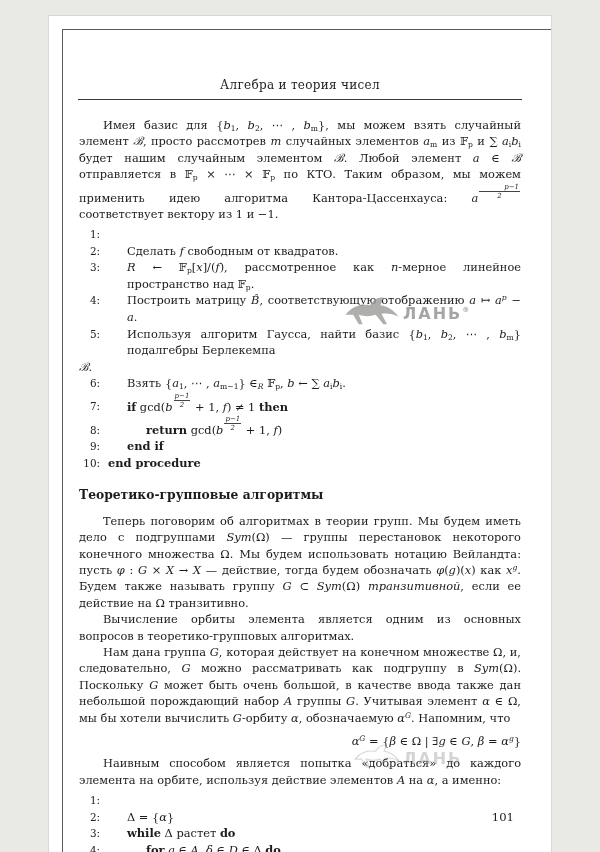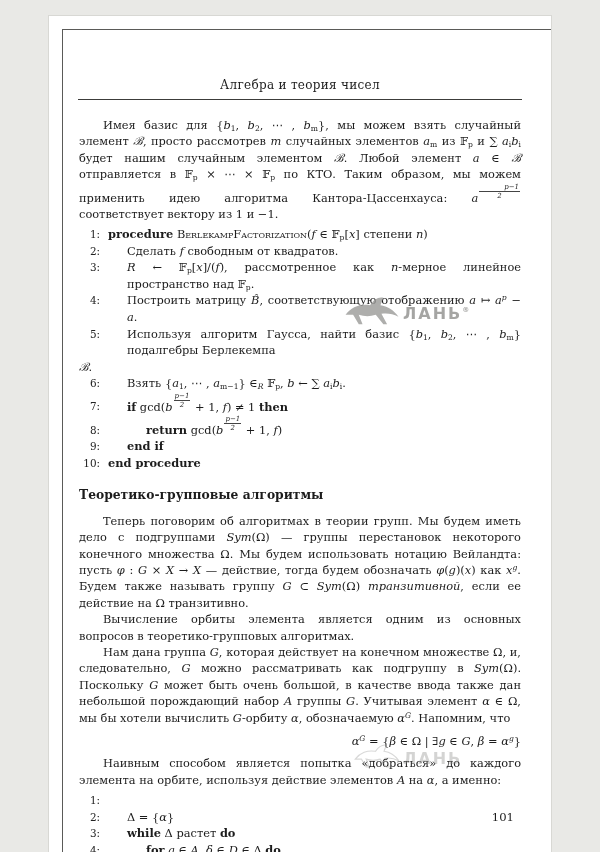--- a/index.html
+++ b/index.html
@@ -66,21 +66,20 @@
     <span>Алгебра и теория чисел</span>
   </div>
 
   <div class="content">
 
     <p class="para">Имея базис для {<i>b</i><sub>1</sub>, <i>b</i><sub>2</sub>, ⋯ , <i>b</i><sub>m</sub>}, мы можем взять случайный элемент <i>ℬ</i>, просто рассмотрев <i>m</i> случайных элементов <i>a</i><sub>m</sub> из 𝔽<sub>p</sub> и ∑ <i>a</i><sub>i</sub><i>b</i><sub>i</sub> будет нашим случайным элементом <i>ℬ</i>. Любой элемент <i>a</i> ∈ <i>ℬ</i> отправляется в 𝔽<sub>p</sub> × ⋯ × 𝔽<sub>p</sub> по КТО. Таким образом, мы можем применить идею алгоритма Кантора-Цассенхауса: <i>a</i><span class="frac"><span class="ft">p−1</span><span>2</span></span> соответствует вектору из 1 и −1.</p>
 
     <div class="alg">
       <div class="alg-line">
           <span class="lnum">1:</span>
-          <span class="ltext"><b>procedure</b> <span class="sc">BerlekampFactorization</span>(<i>f</i> ∈ 𝔽<sub>p</sub>[<i>x</i>] степени <i>n</i>)</span>
         </div>
       <div class="alg-line">
           <span class="lnum">2:</span>
           <span class="ltext ind1">Сделать <i>f</i> свободным от квадратов.</span>
         </div>
       <div class="alg-line">
           <span class="lnum">3:</span>
           <span class="ltext ind1"><i>R</i> ← 𝔽<sub>p</sub>[<i>x</i>]/(<i>f</i>), рассмотренное как <i>n</i>-мерное линейное пространство над 𝔽<sub>p</sub>.</span>
         </div>
       <div class="alg-line">

